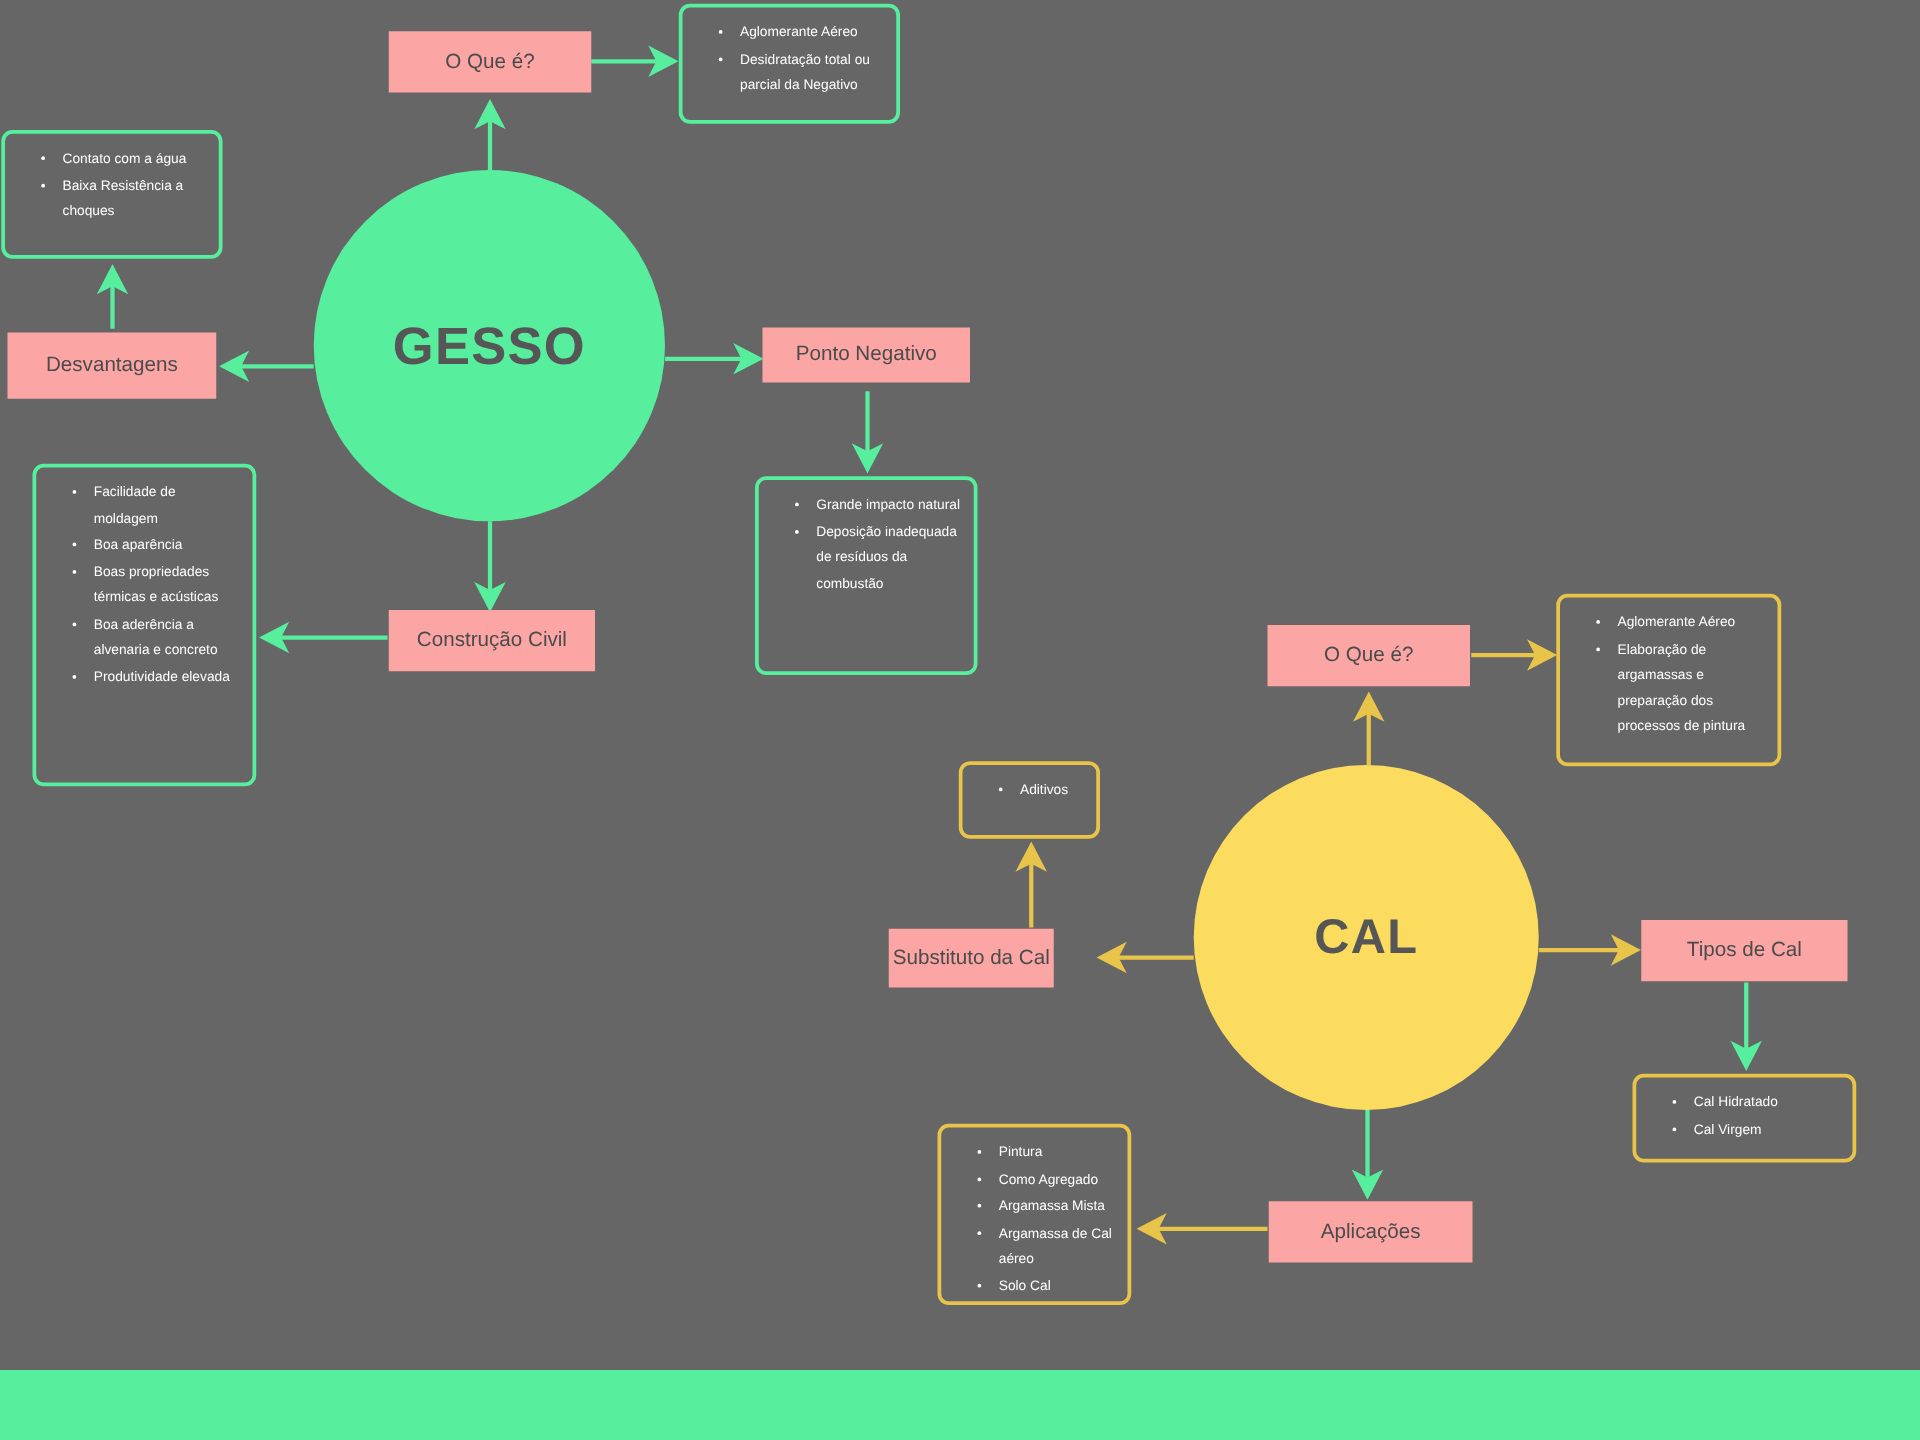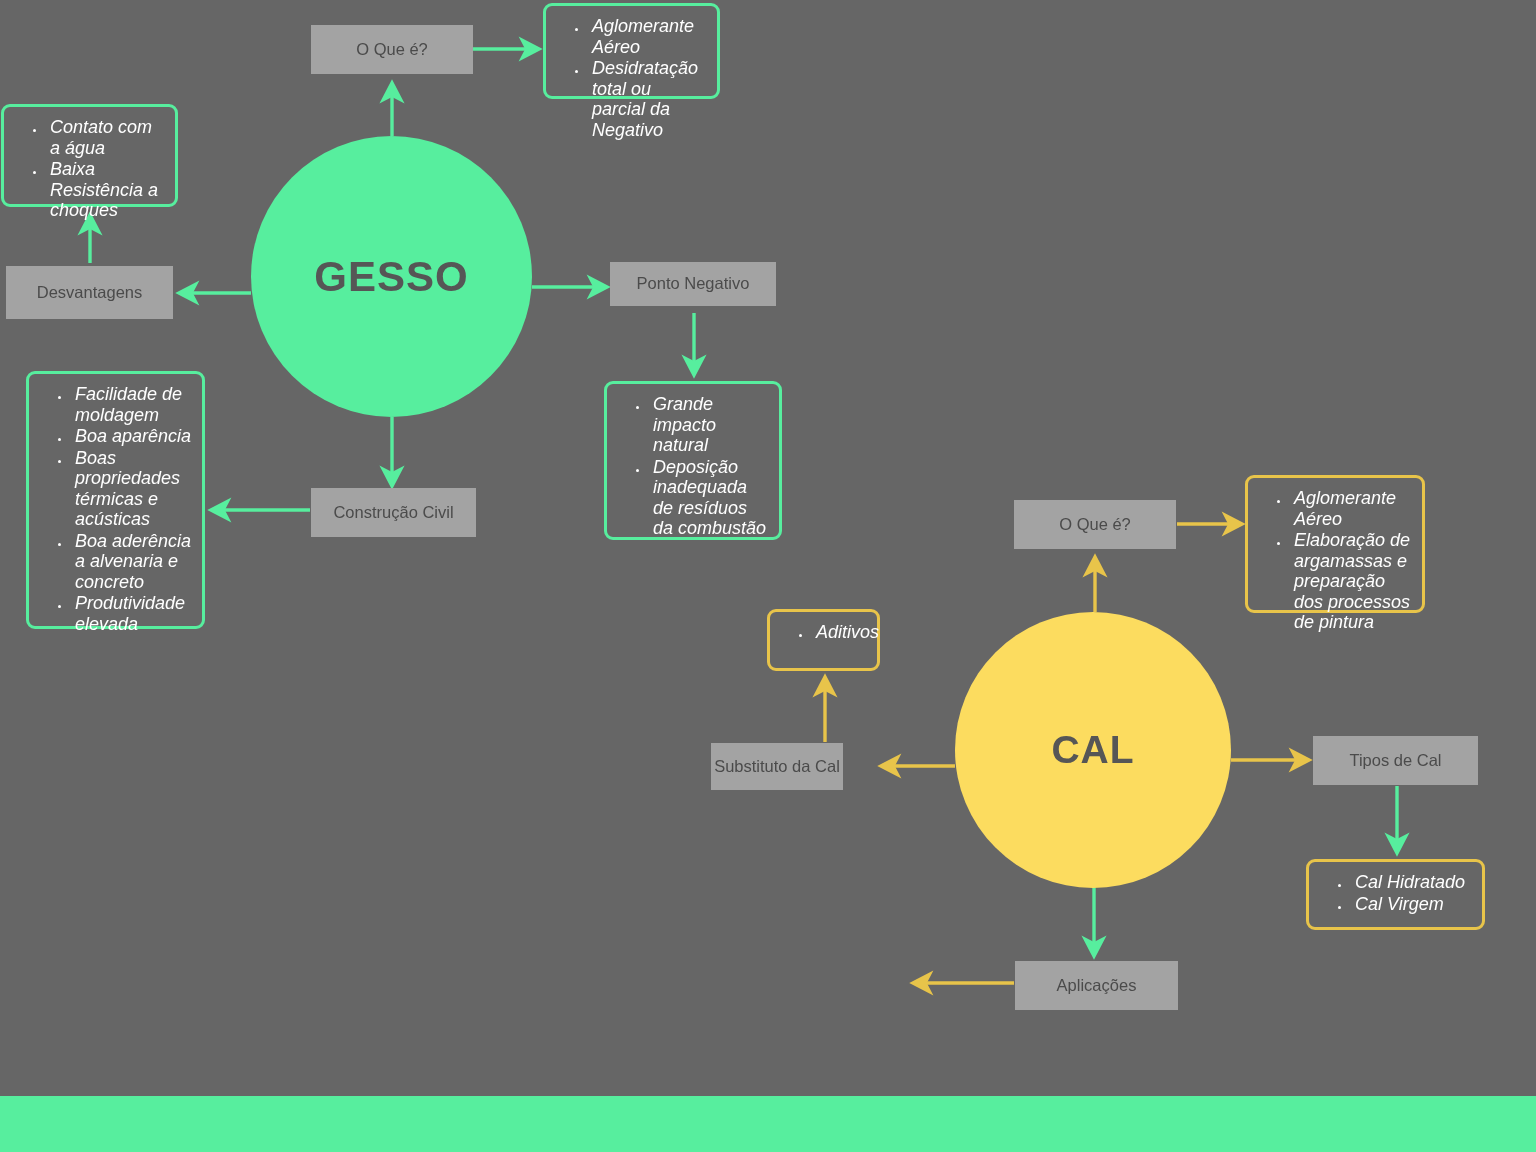--- a/index.html
+++ b/index.html
@@ -50,39 +50,38 @@
     font-size: 42px;
   }
   .circle-cal {
     left: 955px; top: 612px;
     width: 276px; height: 276px;
     background: #FCDC5F;
     font-size: 39px;
   }
   
   .label-box {
-    background: #a3a3a3;
+    background: #fca5a5;
     color: #4b4b4b;
     font-size: 16.5px;
     display: flex;
     align-items: center;
     justify-content: center;
     text-align: center;
     line-height: 1.2;
   }
   
   .list-box {
     background: transparent;
     border: 3px solid #57EE9E;
     border-radius: 9px;
     color: #ffffff;
-    font-size: 18px;
+    font-size: 11px;
     padding: 10px 10px 10px 4px;
     box-sizing: border-box;
-    font-style: italic;
   }
   .list-box.yellow {
     border-color: #E8C44A;
   }
   .list-box ul {
     margin: 0;
     padding-left: 38px;
     list-style: disc;
   }
   .list-box li {
@@ -235,16 +234,25 @@
     <ul>
       <li>Cal Hidratado</li>
       <li>Cal Virgem</li>
     </ul>
   </div>
 
   <div class="node label-box" style="left:1015px; top:961px; width:163px; height:49px;">
     <span>Aplicações</span>
   </div>
 
+  <div class="node list-box yellow" style="left:750px; top:899px; width:155px; height:145px;">
+    <ul>
+      <li>Pintura</li>
+      <li>Como Agregado</li>
+      <li>Argamassa Mista</li>
+      <li>Argamassa de Cal aéreo</li>
+      <li>Solo Cal</li>
+    </ul>
+  </div>
 
   <div class="bottom-band"></div>
 
 </div>
 
 </body></html>

